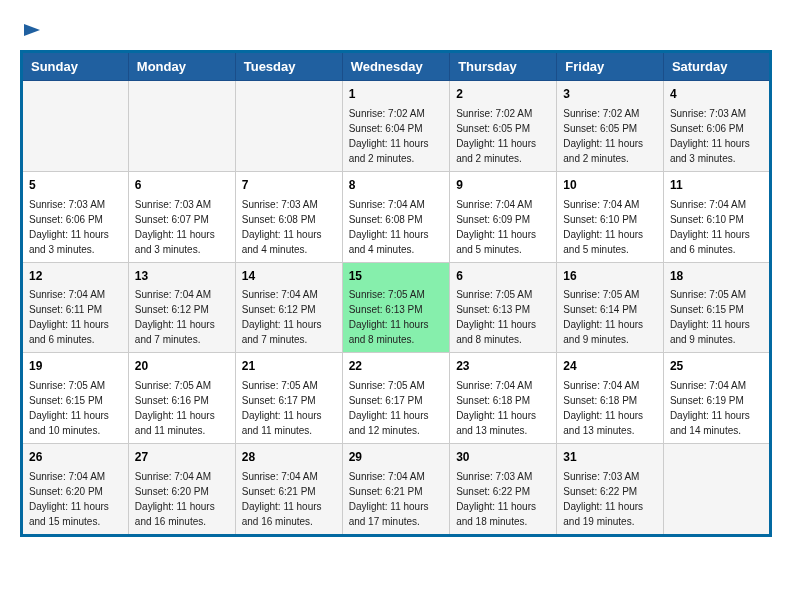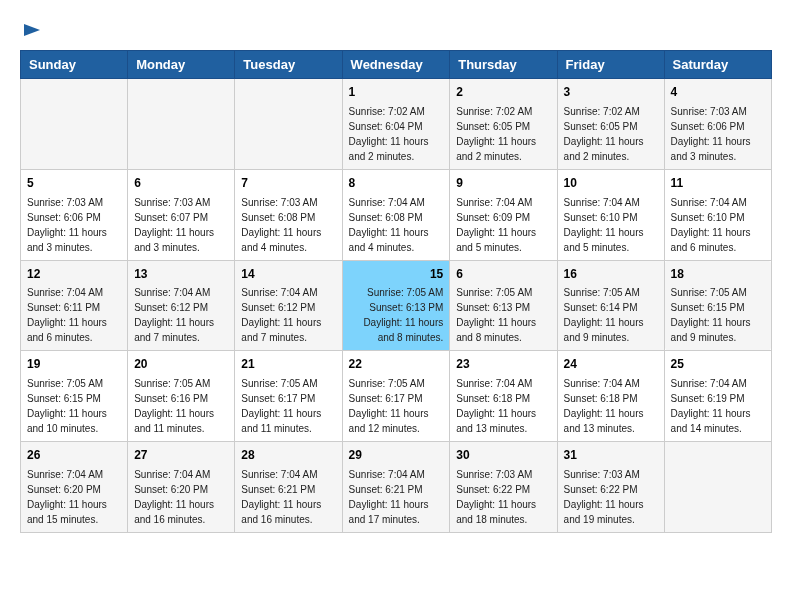--- a/index.html
+++ b/index.html
@@ -29,21 +29,21 @@
       font-weight: bold;
       color: #1a1a1a;
     }
     .location-title {
       font-size: 16px;
       color: #333;
     }
     .calendar {
       width: 100%;
       border-collapse: collapse;
-      border: 1px solid #0369a1;
+      border: 3px solid #0369a1;
     }
     .calendar th {
       background-color: #2060a0;
       color: #fff;
       text-align: left;
       padding: 6px 8px;
       font-size: 13px;
       border: 1px solid #1a4e8a;
     }
     .calendar td {
@@ -206,21 +206,21 @@
           <div class="day-info" style="white-space: pre-line;">Sunrise: 7:04 AM
 Sunset: 6:12 PM
 Daylight: 11 hours and 7 minutes.</div>
         </td>
         <td style="background-color: rgb(245, 245, 245);">
           <div class="day-number">14</div>
           <div class="day-info" style="white-space: pre-line;">Sunrise: 7:04 AM
 Sunset: 6:12 PM
 Daylight: 11 hours and 7 minutes.</div>
         </td>
-        <td style="background-color: #7dd3fc; text-align: right;">
+        <td style="background-color: #86efac;">
           <div class="day-number">15</div>
           <div class="day-info" style="white-space: pre-line;">Sunrise: 7:05 AM
 Sunset: 6:13 PM
 Daylight: 11 hours and 8 minutes.</div>
         </td>
         <td style="background-color: rgb(245, 245, 245);">
           <div class="day-number">6</div>
           <div class="day-info" style="white-space: pre-line;">Sunrise: 7:05 AM
 Sunset: 6:13 PM
 Daylight: 11 hours and 8 minutes.</div>

